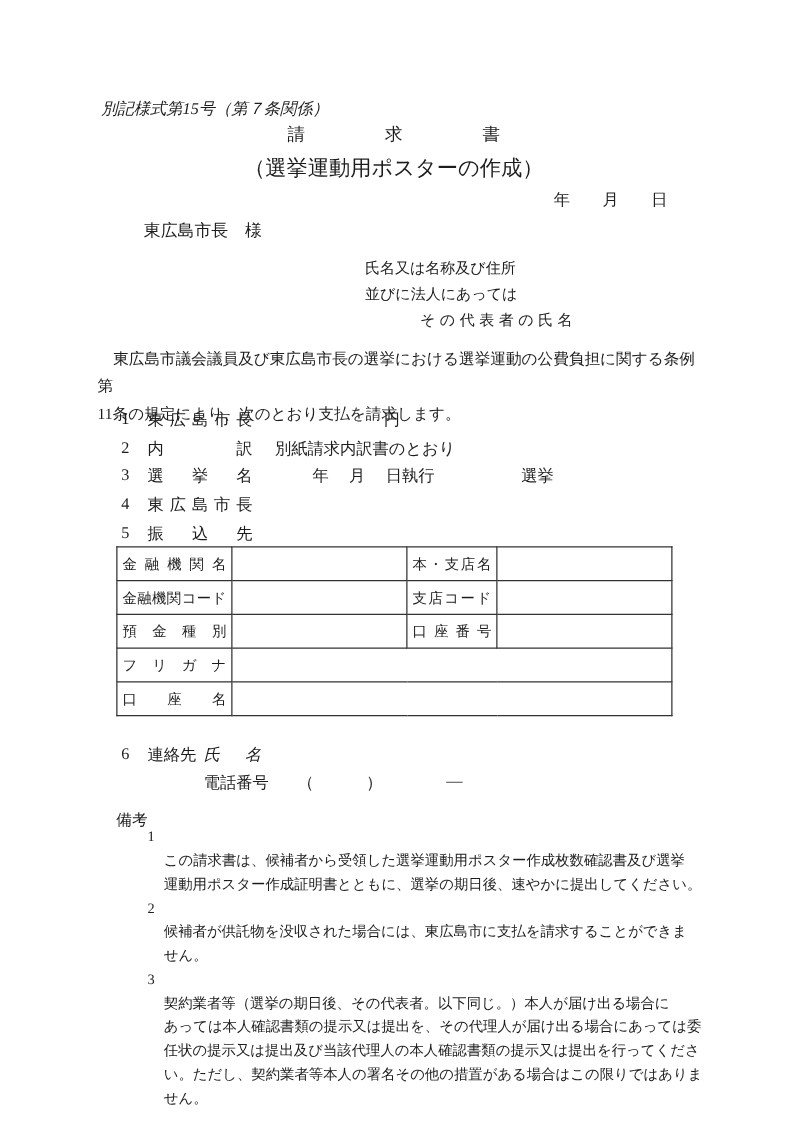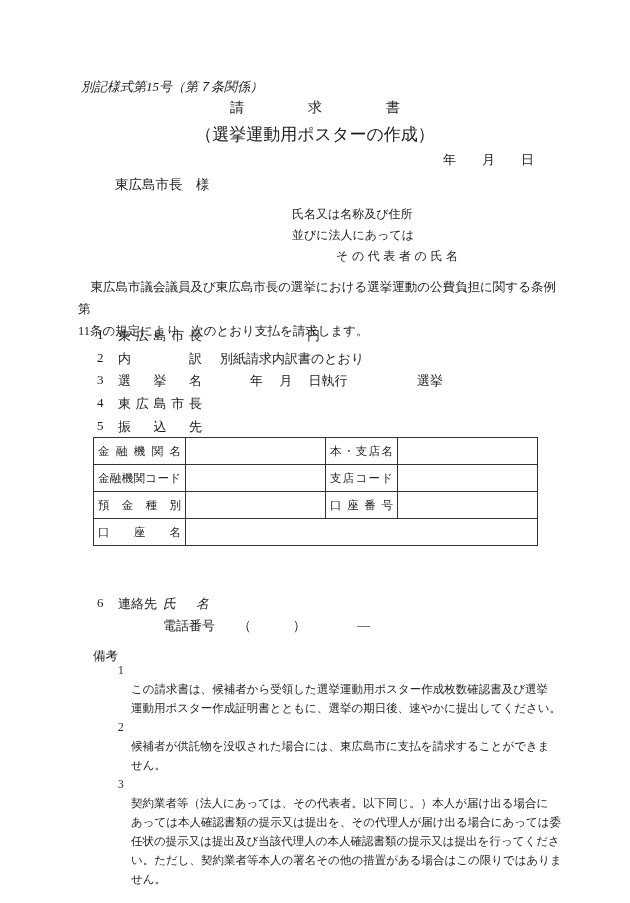--- a/index.html
+++ b/index.html
@@ -110,20 +110,24 @@
     <td class="c2"></td>
     <td class="lb c3">支店コード</td>
     <td class="c4"></td>
   </tr>
   <tr>
     <td class="lb c1">預金種別</td>
     <td class="c2"></td>
     <td class="lb c3">口座番号</td>
     <td class="c4"></td>
   </tr>
+  <tr>
+    <td class="lb c1">フリガナ</td>
+    <td colspan="3"></td>
+  </tr>
   <tr class="dashed">
     <td class="lb c1">口座名</td>
     <td colspan="3"></td>
   </tr>
 </tbody>
   </table>
 
 <div class="abs contact-line" style="top:595px">
   <span class="p" style="left:19px">6</span>
   <span class="p" style="left:40px">連絡先</span>
@@ -142,19 +146,19 @@
 <div class="abs" id="notes-list">
   <div class="note">
     <span class="note-no">1</span><span>この請求書は、候補者から受領した選挙運動用ポスター作成枚数確認書及び選挙
 運動用ポスター作成証明書とともに、選挙の期日後、速やかに提出してください。</span>
   </div>
   <div class="note">
     <span class="note-no">2</span><span>候補者が供託物を没収された場合には、東広島市に支払を請求することができま
 せん。</span>
   </div>
   <div class="note">
-    <span class="note-no">3</span><span>契約業者等（法人にあっては、その代表者。以下同じ。）本人が届け出る場合に
+    <span class="note-no">3</span><span>契約業者等（選挙の期日後、その代表者。以下同じ。）本人が届け出る場合に
 あっては本人確認書類の提示又は提出を、その代理人が届け出る場合にあっては委
 任状の提示又は提出及び当該代理人の本人確認書類の提示又は提出を行ってくださ
 い。ただし、契約業者等本人の署名その他の措置がある場合はこの限りではありま
 せん。</span>
   </div>
 </div>
 
 </body></html>

